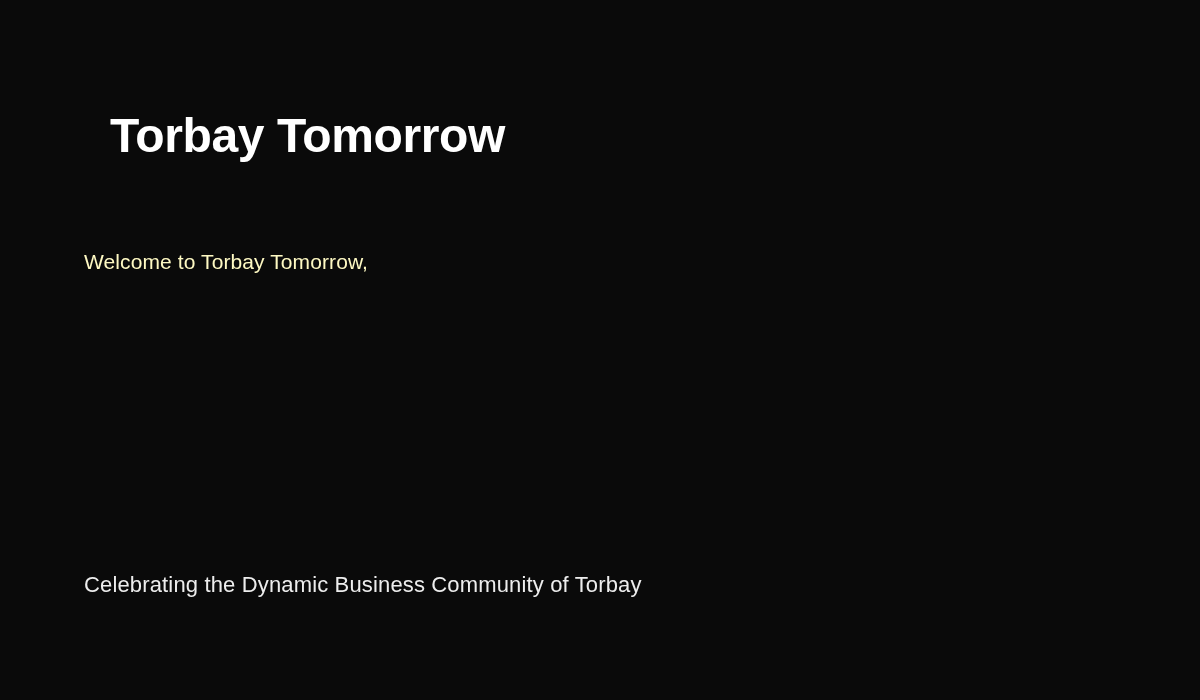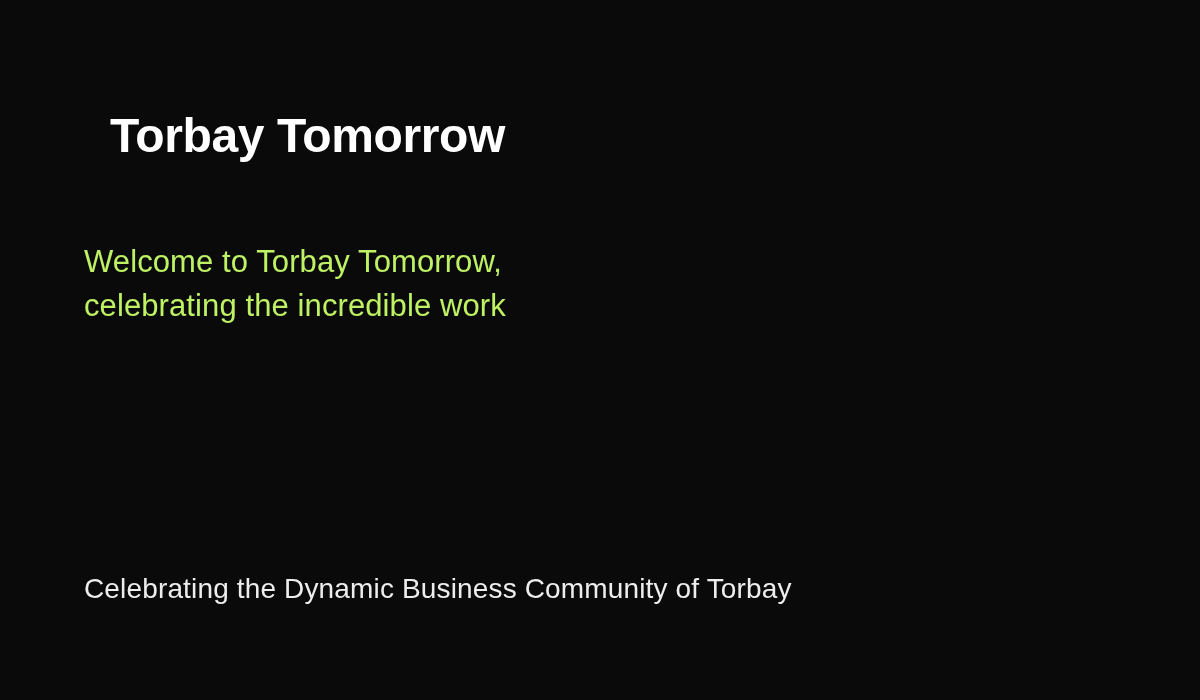--- a/index.html
+++ b/index.html
@@ -41,56 +41,55 @@
   }
 
   
   .intro-block {
     position: absolute;
     left: 84px;
     top: 240px;
   }
   .intro-line {
     font-family: "Liberation Sans", "DejaVu Sans", sans-serif;
-    font-size: 31px;
+    font-size: 21px;
     font-weight: 300;
     line-height: 43.5px;
-    color: #bef264;
+    color: #fef9c3;
     white-space: nowrap;
     letter-spacing: 0.1px;
   }
 
   
   .tagline-block {
     position: absolute;
     left: 84px;
     top: 571px;
   }
   .tagline {
     margin: 0;
     font-family: "Liberation Sans", "DejaVu Sans", sans-serif;
-    font-size: 28px;
+    font-size: 22px;
     font-weight: 300;
     line-height: 1.3;
     color: #ededed;
     white-space: nowrap;
     letter-spacing: 0.15px;
   }
 </style>
 </head>
 <body>
 
 <div class="slide">
 
   <div class="title-block">
     <h1 class="page-title">Torbay Tomorrow</h1>
   </div>
 
   <div class="intro-block">
     <div class="intro-line">Welcome to Torbay Tomorrow,</div>
-    <div class="intro-line">celebrating the incredible work</div>
   </div>
 
   <div class="tagline-block">
     <p class="tagline">Celebrating the Dynamic Business Community of Torbay</p>
   </div>
 
 </div>
 
 </body></html>

